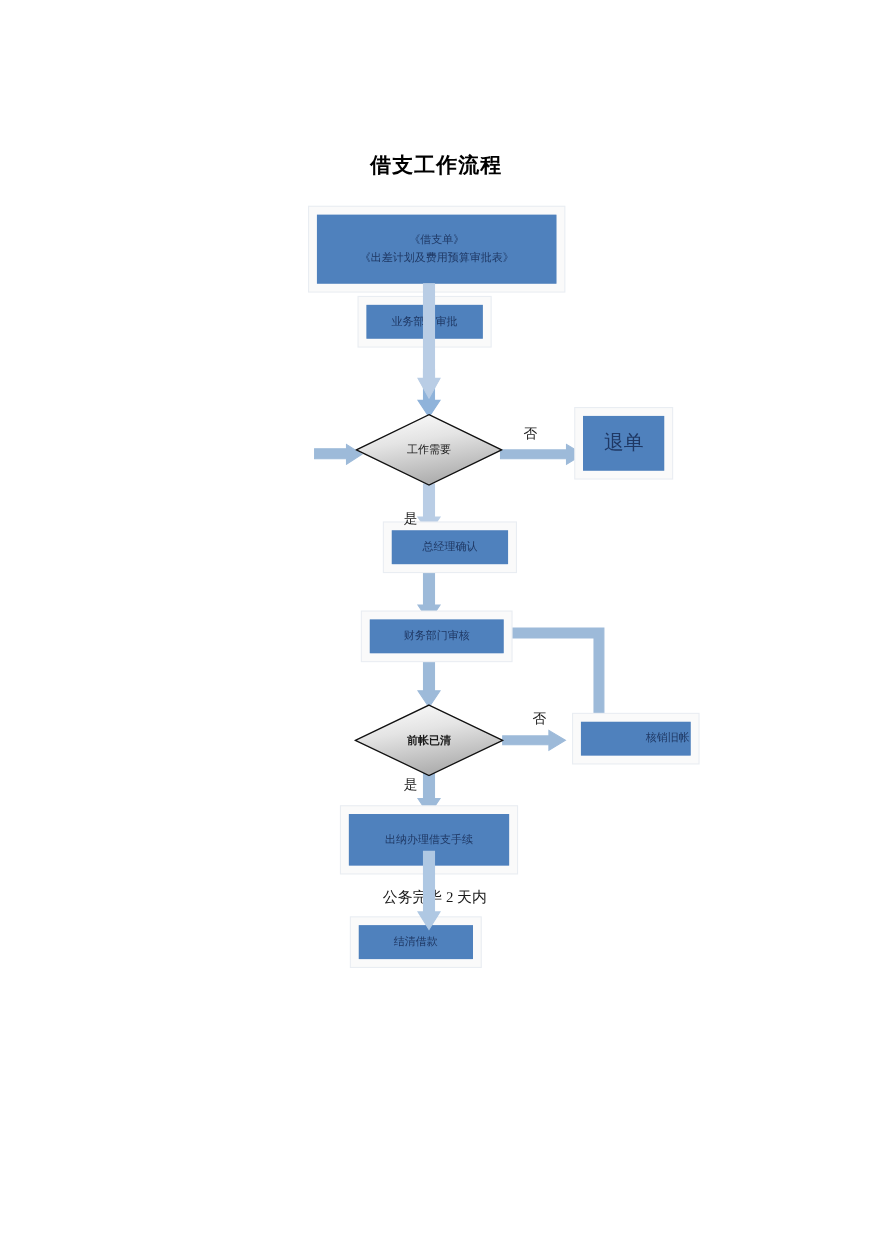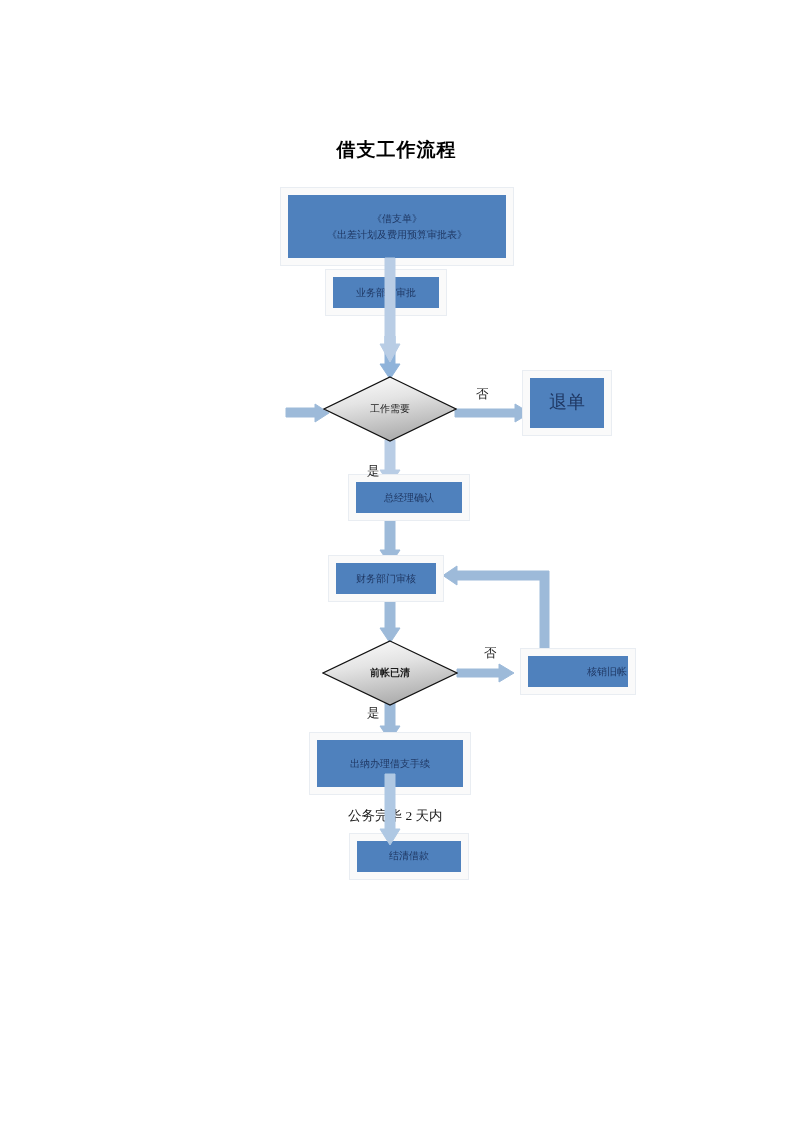--- a/index.html
+++ b/index.html
@@ -210,21 +210,21 @@
   </div>
 
   <div class="node framed" style="left:530px; top:378px; width:74px; height:50px; font-size:18px;">
     <span>退单</span>
   </div>
 
   <div class="node framed" style="left:336px; top:482px; width:106px; height:31px;margin-left:20px;">
     <span>总经理确认</span>
   </div>
 
-  <div class="node framed" style="left:336px; top:563px; width:100px; height:31px;">
+  <div class="node framed" style="left:336px; top:563px; width:122px; height:31px;">
     <span>财务部门审核</span>
   </div>
 
   <div class="diamond-wrap" style="left:322px; top:640px; width:136px; height:66px;font-weight:bold;">
     <svg width="136" height="66" viewBox="0 0 136 66" aria-hidden="true">
       <defs>
         <linearGradient id="dgrad2" x1="0" y1="0" x2="0.35" y2="1">
           <stop offset="0%" stop-color="#FFFFFF"></stop>
           <stop offset="45%" stop-color="#E4E4E4"></stop>
           <stop offset="100%" stop-color="#B0B0B0"></stop>
@@ -236,17 +236,17 @@
   </div>
 
   <div class="node framed" style="left:528px; top:656px; width:100px; height:31px;justify-content:flex-end;">
     <span>核销旧帐</span>
   </div>
 
   <div class="node framed" style="left:317px; top:740px; width:146px; height:47px;">
     <span>出纳办理借支手续</span>
   </div>
 
-  <div class="node framed" style="left:357px; top:841px; width:104px; height:31px;font-family:Liberation Mono, monospace;">
+  <div class="node framed" style="left:326px; top:841px; width:104px; height:31px;">
     <span>结清借款</span>
   </div>
 
 </div>
 
 </body></html>

